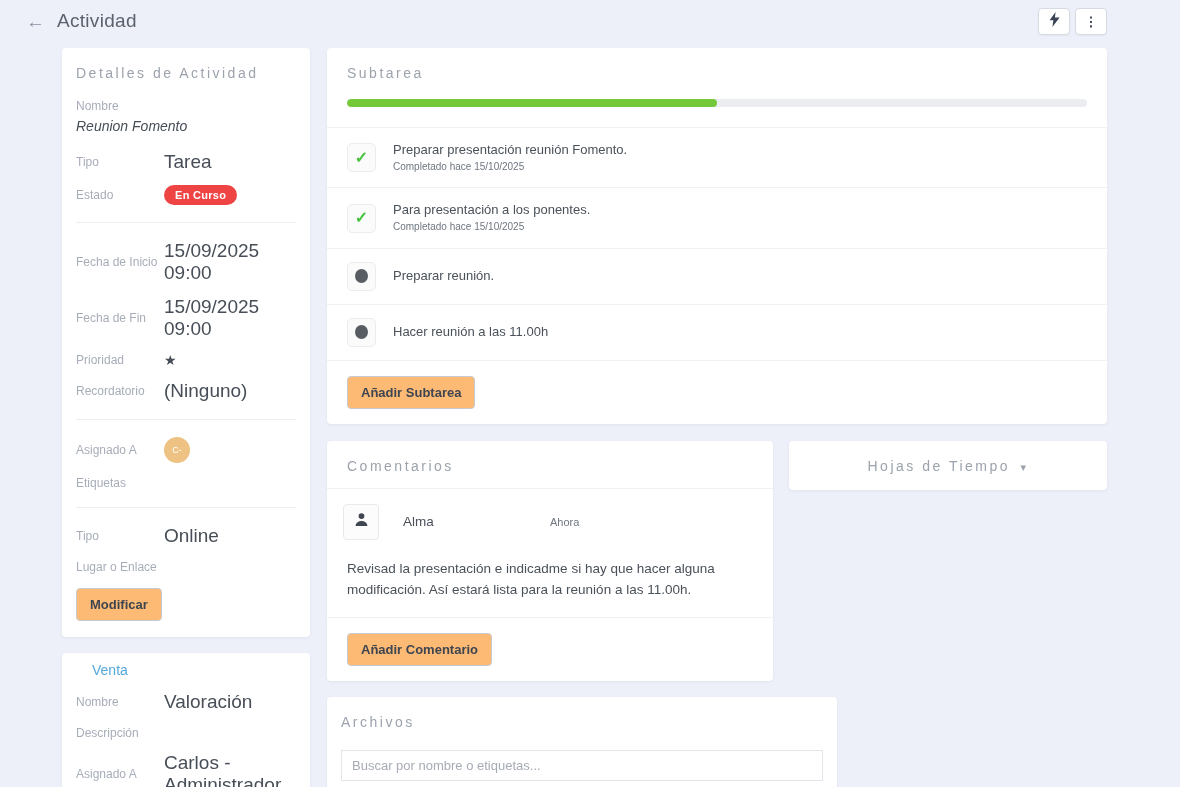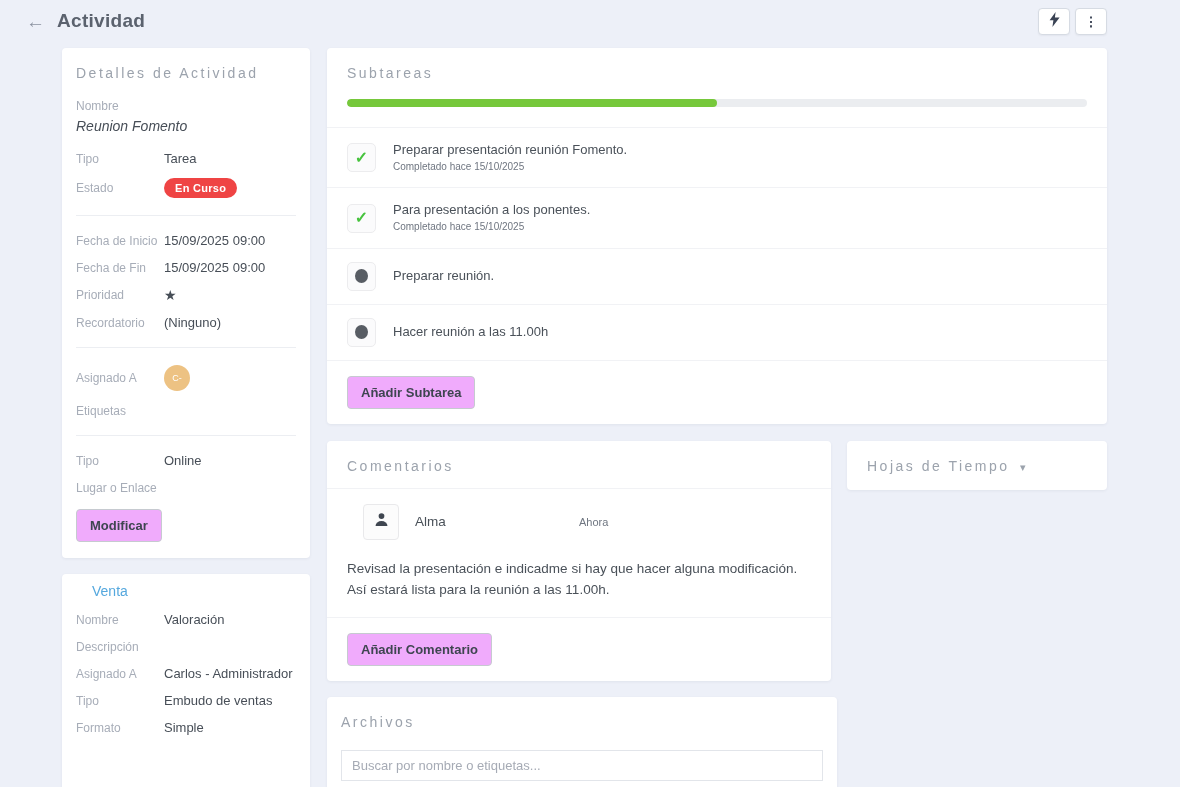--- a/index.html
+++ b/index.html
@@ -8,21 +8,21 @@
     position:relative;
     background:#edf0f8;
     overflow:hidden;
     font-family:"Liberation Sans", sans-serif;
     color:#474e57;
   }
   
   .page-header { position:absolute; top:0; left:0; width:100%; height:42px; }
   .back-title { position:absolute; left:26px; top:10px; display:flex; align-items:center; gap:12px; }
   .back-arrow { font-size:19px; color:#8b92a0; cursor:pointer; line-height:1; }
-  .page-title { font-size:19px; font-weight:bold; color:#5b626e; letter-spacing:.3px; }
+  .page-title { font-size:19px; font-weight:normal; color:#5b626e; letter-spacing:.3px; }
   .header-actions { position:absolute; right:73px; top:8px; display:flex; gap:5px; }
   .icon-btn {
     width:32px; height:27px; background:#fff; border:1px solid #d6dbe3; border-radius:4px;
     display:flex; align-items:center; justify-content:center; cursor:pointer;
     box-shadow:0 1px 2px rgba(60,70,90,.06);
   }
   .kebab-glyph { font-size:13px; font-weight:bold; color:#3a4354; line-height:1; }
   
   .left-col { position:absolute; left:62px; top:48px; width:248px; }
   .main-col { position:absolute; left:327px; top:48px; width:780px; }
@@ -33,33 +33,33 @@
     padding:17px 14px 14px; font-size:14px; color:#9ca3ad; letter-spacing:2.5px;
   }
   .card-title-main { padding:17px 20px 14px; font-size:14px; color:#9ca3ad; letter-spacing:2.5px; }
   
   .detail-card { margin-bottom:16px; padding-bottom:14px; }
   .stacked { padding:4px 14px 10px; }
   .stacked .field-label { display:block; margin-bottom:4px; }
   .stacked .field-value { font-size:14px;font-style:italic; }
   .field-row { display:flex; align-items:center; padding:6px 14px; min-height:27px; }
   .field-label { width:88px; flex:none; font-size:12px; color:#a7adb8; }
-  .field-value { font-size:13px; color:#474e57; }
+  .field-value { font-size:19px; color:#474e57; }
   .divider { border-top:1px solid #eceef2; margin:11px 14px; }
   .badge {
     display:inline-block; background:#ef4444; color:#fff; font-size:11px; font-weight:bold;
     padding:4px 11px; border-radius:11px; letter-spacing:.3px;
   }
   .star-glyph { font-size:14px; color:#474e57; }
   .mini-avatar {
     width:26px; height:26px; border-radius:50%; background:#edc283; color:#fff;
     font-size:9px; display:flex; align-items:center; justify-content:center;
   }
   .btn {
-    display:inline-block; background:#f0abfc; border:1px solid #c6cad0; border-radius:4px;
+    display:inline-block; background:#fdba74; border:1px solid #c6cad0; border-radius:4px;
     padding:8px 13px; font-weight:bold; font-size:13px; color:#3e4550; cursor:pointer;
     font-family:"Liberation Sans", sans-serif;
   }
   .card-btn-row { padding:8px 14px 2px; }
   .link { color:#55a8de; font-size:14px; text-decoration:none; cursor:pointer;margin-left:16px; }
   .venta-row { padding:8px 14px 6px; }
   .ubicacion-card { min-height:310px; }
   
   .subtasks-card { margin-bottom:17px; }
   .progress-track { height:8px; background:#ebedf0; border-radius:4px; margin:4px 20px 20px; overflow:hidden; }
@@ -69,32 +69,32 @@
     width:29px; height:29px; flex:none; background:#fbfbfc; border:1px solid #ececee; border-radius:5px;
     display:flex; align-items:center; justify-content:center; cursor:pointer;
   }
   .check-glyph { color:#47c33e; font-weight:bold; font-size:16px; line-height:1; }
   .dot-glyph { width:13px; height:14px; background:#585d64; border-radius:50%; }
   .subtask-title { font-size:13px; color:#4a5159; line-height:1.45; }
   .subtask-sub { font-size:10px; color:#6f7681; line-height:1.45; }
   .card-footer-row { padding:15px 20px; border-top:1px solid #f1f2f5; }
   
   .row2 { display:flex; gap:16px; align-items:flex-start; margin-bottom:16px; }
-  .comments-card { width:504px; flex:none; }
+  .comments-card { width:446px; flex:none; }
   .comments-card .card-title-main { border-bottom:1px solid #f1f2f5; }
-  .comment-head { position:relative; display:flex; align-items:center; gap:16px; padding:15px 36px 12px; }
+  .comment-head { position:relative; display:flex; align-items:center; gap:24px; padding:15px 16px 12px; }
   .comment-avatar {
     width:36px; height:36px; background:#fcfcfc; border:1px solid #e9e9eb; border-radius:4px;
     display:flex; align-items:center; justify-content:center;
   }
   .comment-author { font-size:13.5px; color:#4a5159; }
   .comment-time { position:absolute; left:50%; font-size:11px; color:#6f7681; }
   .comment-body { padding:6px 20px 16px; font-size:13.5px; color:#4a5159; line-height:1.6; }
   .timesheet-card { flex:1; padding:0; }
-  .timesheet-head { padding:17px 20px 16px; font-size:14px; color:#9ca3ad; letter-spacing:2.5px; cursor:pointer; }
+  .timesheet-head { padding:17px 20px 16px; font-size:14px; color:#9ca3ad; letter-spacing:2.5px; cursor:pointer;text-align:center; }
   .caret-glyph { font-size:11px; color:#9ca3ad; margin-left:4px; }
   .files-card { width:510px; }
   .file-search-wrap { padding:6px 14px 12px; }
   .file-search {
     width:100%; height:31px; border:1px solid #e2e5ea; border-radius:0; padding:0 10px;
     font-size:13px; color:#4a5159; font-family:"Liberation Sans", sans-serif; outline:none;
   }
   .file-search::placeholder { color:#a6abb5; }
 </style>
 </head>
@@ -220,21 +220,21 @@
       <span class="field-label">Formato</span>
       <span class="field-value">Simple</span>
     </div>
 
   </div>
 </div>
 
 <div class="main-col">
 
   <div class="card subtasks-card">
-    <div class="card-title-main">Subtareas</div>
+    <div class="card-title-main">Subtarea</div>
 
     <div class="progress-track">
       <div class="progress-fill" style="width: 50%;"></div>
     </div>
 
     <div class="subtask-row">
       <span class="subtask-check">
         <span class="check-glyph">✓</span>
       </span>
       <span>

